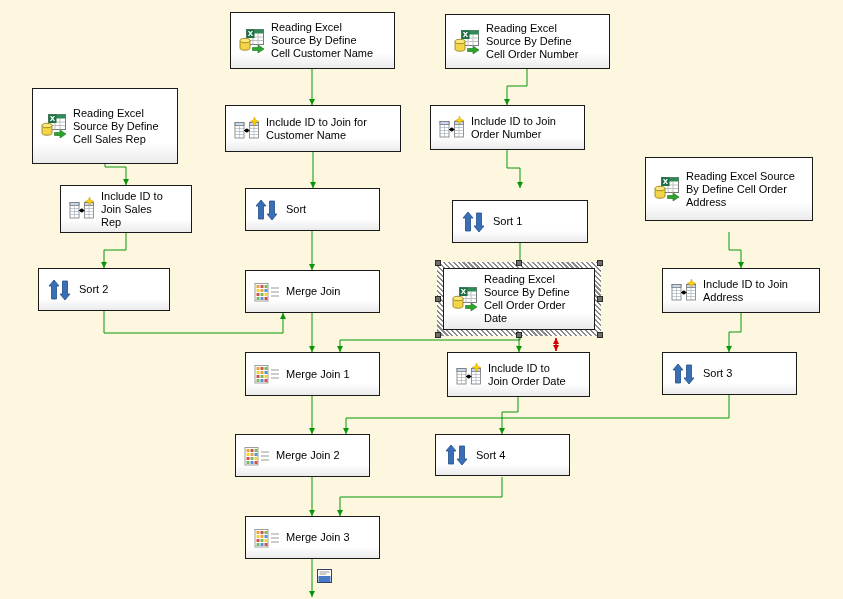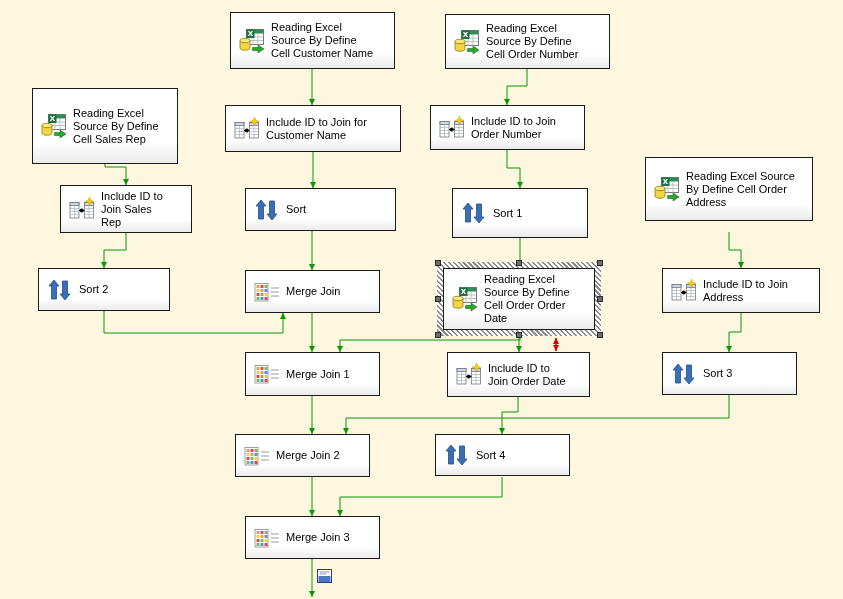--- a/index.html
+++ b/index.html
@@ -186,28 +186,28 @@
     <div class="lbl">Include ID to Join Order Number</div>
   </div>
 
   <div class="task" style="left:60px;top:185px;width:132px;height:48px">
     <svg class="icon">
         <use href="#icon-derived"></use>
       </svg>
     <div class="lbl">Include ID to Join Sales Rep</div>
   </div>
 
-  <div class="task" style="left:245px;top:188px;width:151px;height:43px">
+  <div class="task" style="left:245px;top:188px;width:135px;height:43px">
     <svg class="icon">
         <use href="#icon-sort"></use>
       </svg>
     <div class="lbl">Sort</div>
   </div>
 
-  <div class="task" style="left:452px;top:188px;width:136px;height:50px">
+  <div class="task" style="left:452px;top:200px;width:136px;height:43px">
     <svg class="icon">
         <use href="#icon-sort"></use>
       </svg>
     <div class="lbl">Sort 1</div>
   </div>
 
   <div class="task" style="left:645px;top:157px;width:168px;height:64px">
     <svg class="icon">
         <use href="#icon-excel"></use>
       </svg>

